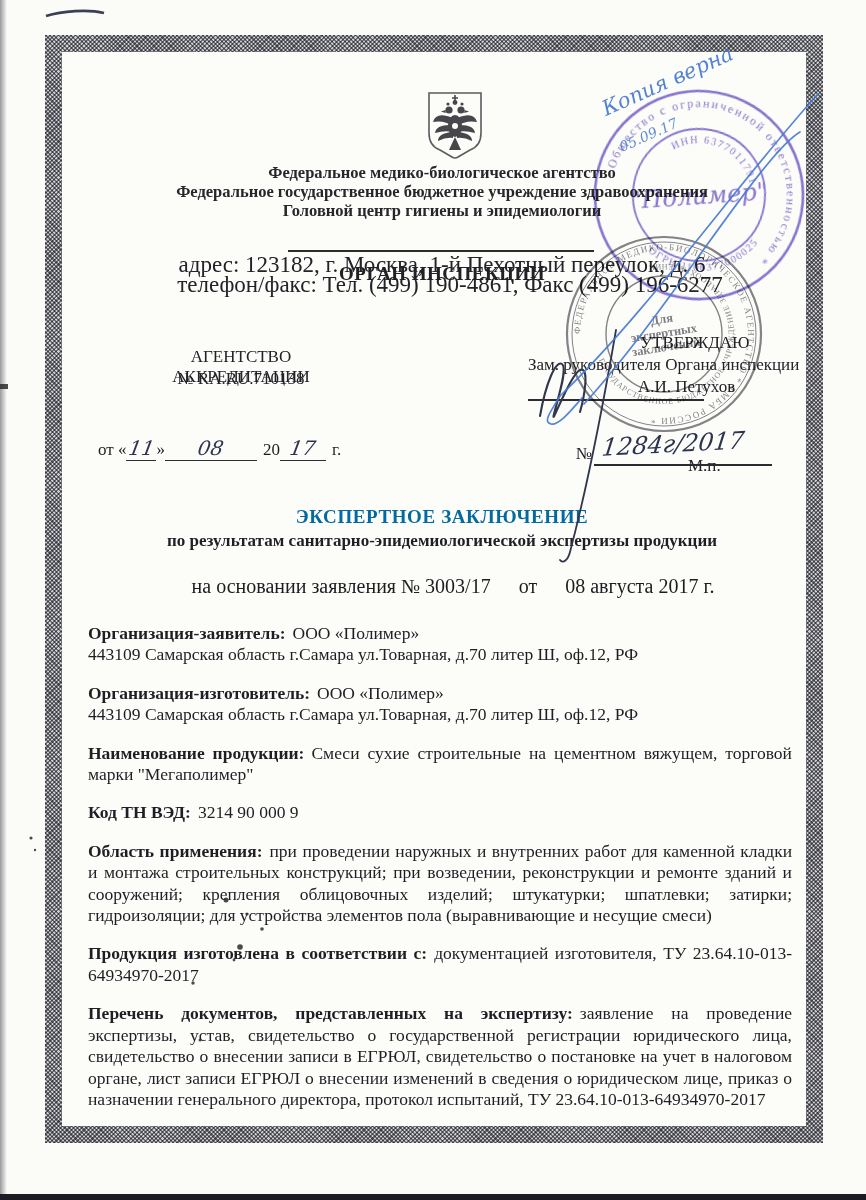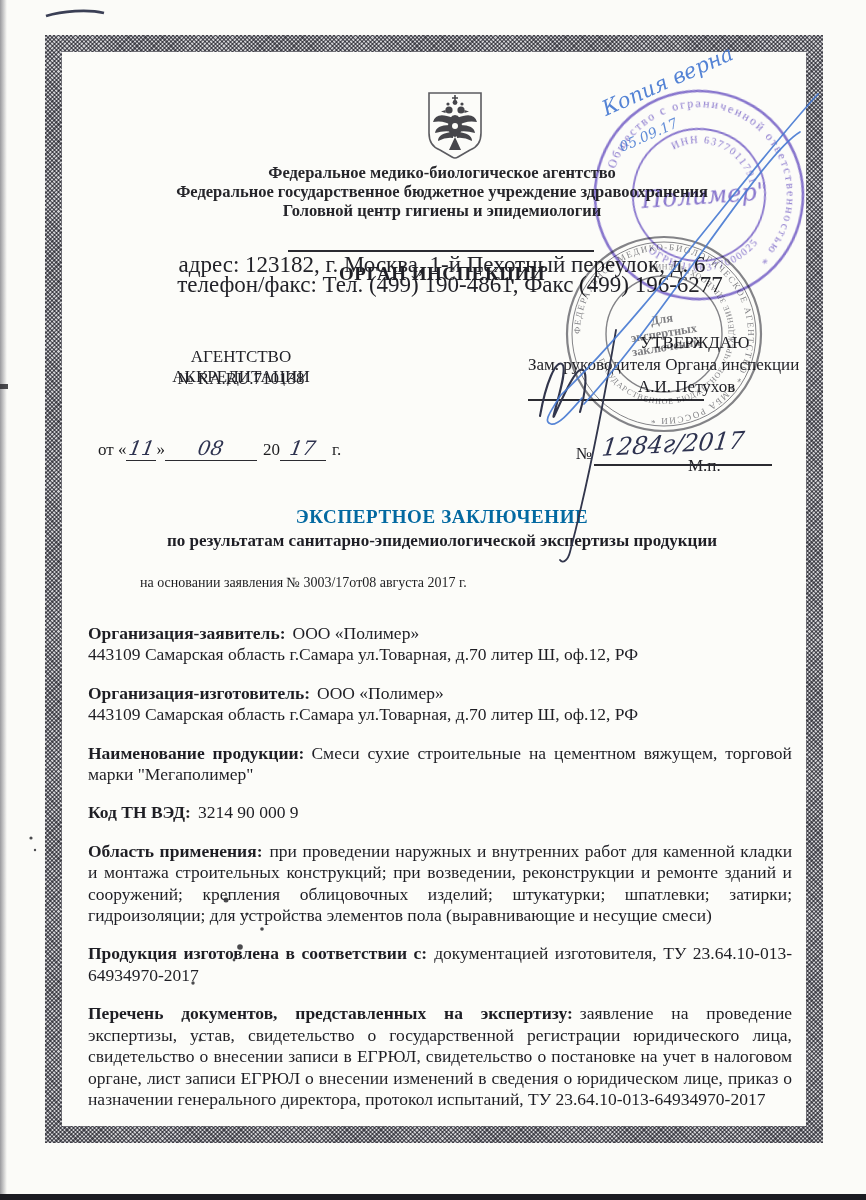--- a/index.html
+++ b/index.html
@@ -19,21 +19,21 @@
   .content{position:absolute;inset:0;z-index:2;}
   .abs{position:absolute;}
   .ctr{left:62px;width:760px;text-align:center;}
   .hdr{font-weight:bold;font-size:16.5px;line-height:19px;color:#26262b;}
   .organ{font-weight:bold;font-size:19px;letter-spacing:.5px;color:#202026;margin-top:36px;}
   .addr{font-size:23px;color:#222228;}
   .rule{position:absolute;background:#2b2b31;height:1.5px;}
   .plain{font-size:17px;color:#222228;}
   .title-main{font-weight:bold;font-size:19px;letter-spacing:.6px;color:#0369a1;}
   .title-sub{font-weight:bold;font-size:17px;color:#1f1f26;}
-  .basis{display:flex;justify-content:flex-start;font-size:14px;}
+  .basis{display:flex;justify-content:center;font-size:20px;gap:28px;}
   .bodytext{font-size:17.5px;line-height:21.4px;text-align:justify;color:#1e1e24;}
   .para{margin:17px 0 16px 0;}
   .para .lbl{font-weight:bold;}
   .para .txt{margin-left:7px;}
   .hand{font-family:"DejaVu Serif",serif;font-style:italic;color:#2e3350;display:inline-block;transform:skewX(-10deg);}
   .slot{display:inline-block;border-bottom:1.4px solid #2b2b31;text-align:center;vertical-align:baseline;}
   .stamp{position:absolute;mix-blend-mode:multiply;filter:blur(.3px);}
   .penlayer{position:absolute;inset:0;z-index:5;pointer-events:none;}
   .stampz{z-index:3;}
   .inkz{z-index:4;}

